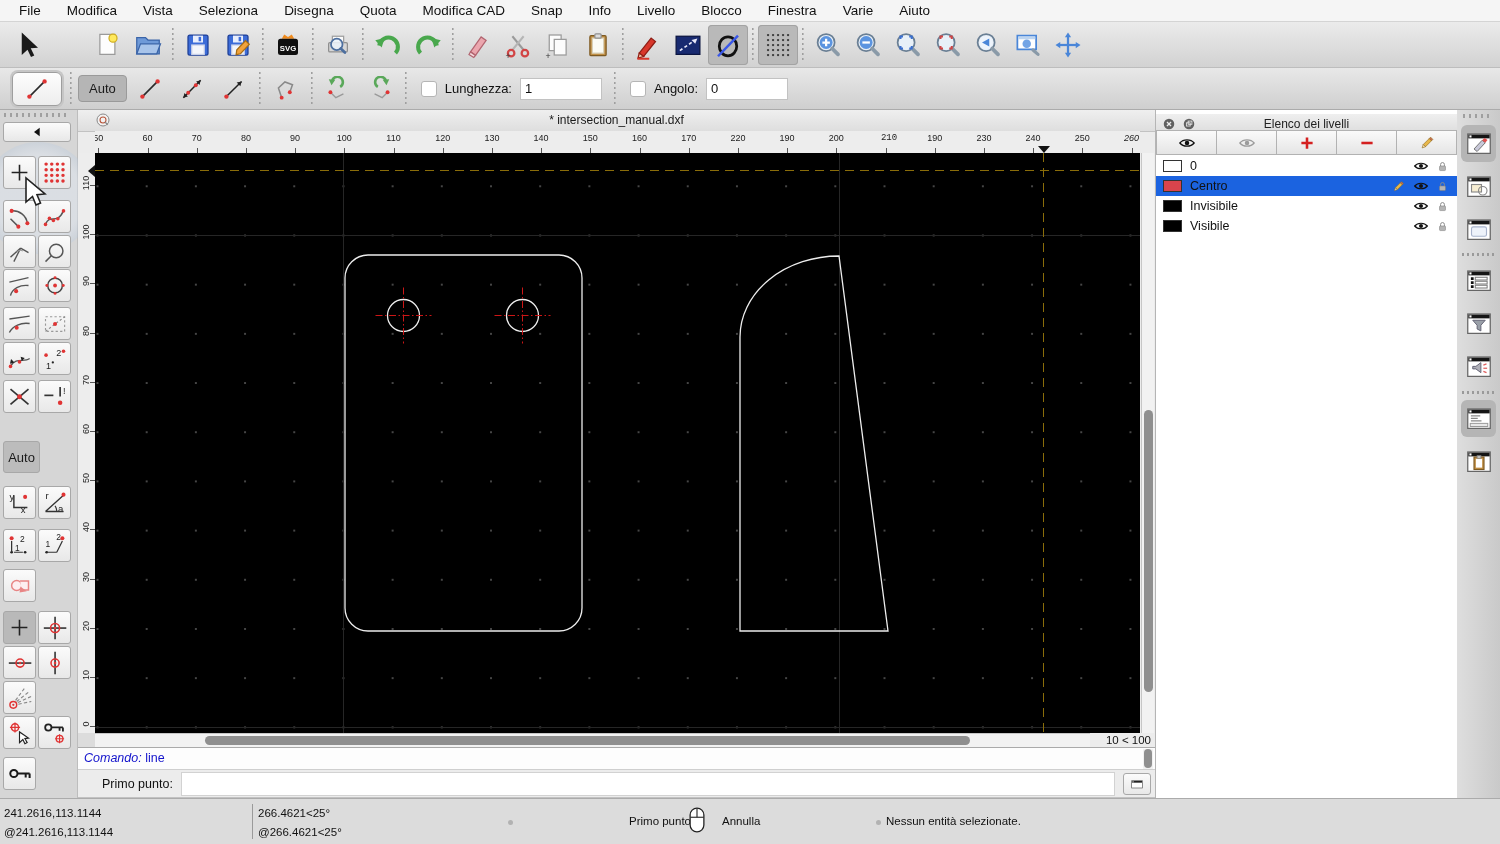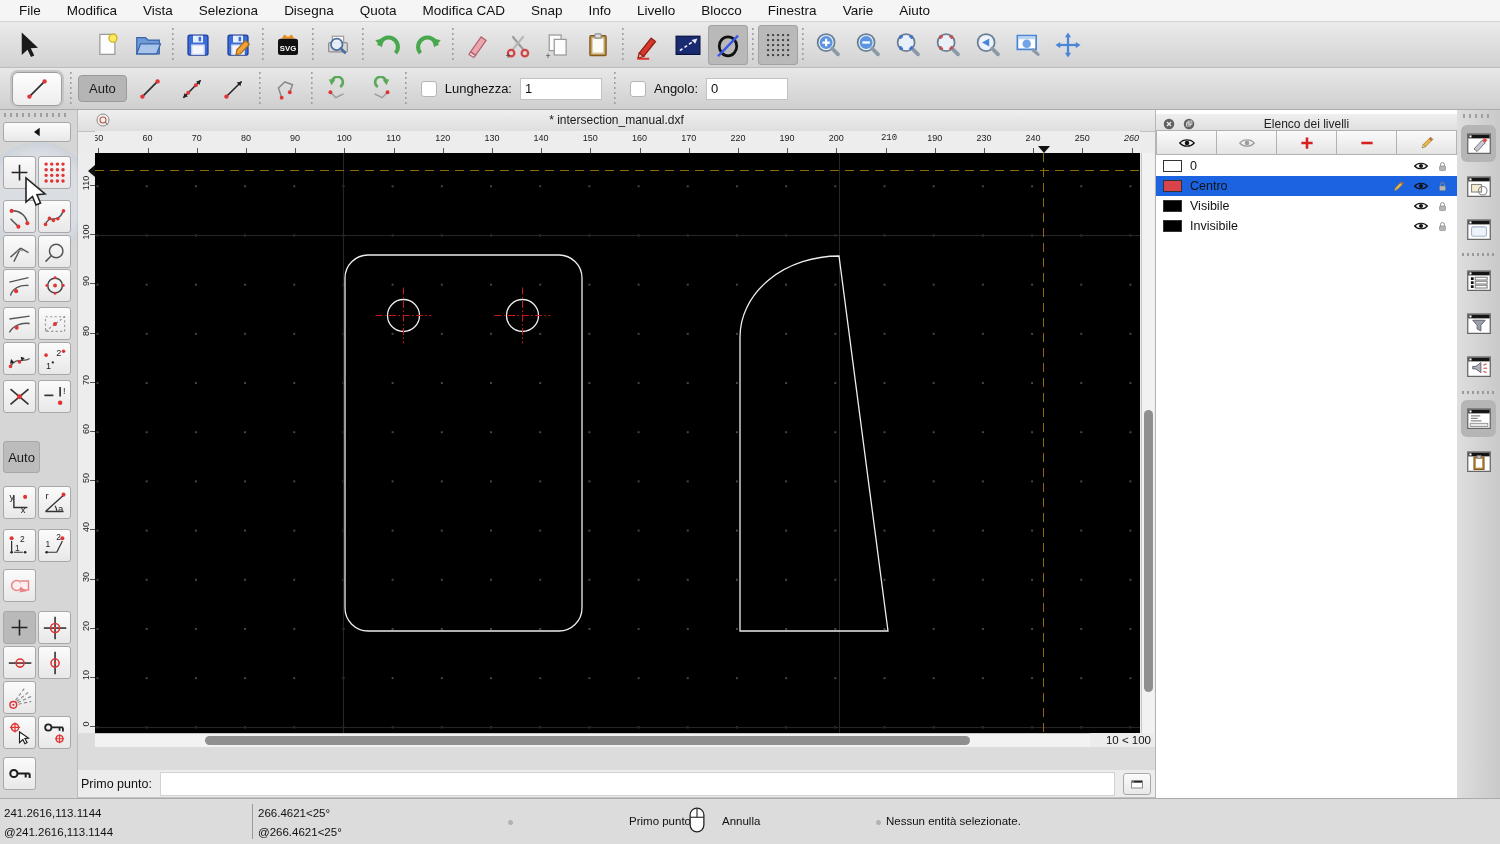--- a/index.html
+++ b/index.html
@@ -74,21 +74,21 @@
   #doc-corner{position:absolute;left:0;top:623px;width:17px;height:14px;background:#dcdcdc;}
   
   #cmd-history{left:78px;top:747px;width:1077px;height:23px;background:#fdfdfd;border-top:1px solid #aaa;
                border-bottom:1px solid #cfcfcf;box-sizing:border-box;}
   .cmd-text{position:absolute;left:6px;top:3px;font-size:12.5px;color:#1414cc;}
   .cmd-prefix{font-style:italic;}
   #cmd-mini-scroll{position:absolute;right:2px;top:1px;width:10px;height:20px;background:#f1f1f1;}
   #cmd-mini-scroll .thumb{position:absolute;left:1px;top:0;width:8px;height:19px;background:#8f8f8f;border-radius:4px;}
   #cmd-prompt{left:78px;top:770px;width:1077px;height:28px;background:#ececec;display:flex;align-items:center;box-sizing:border-box;
               border-bottom:1px solid #c2c2c2;}
-  #prompt-label{font-size:12.5px;color:#111;margin-left:3px;white-space:nowrap;text-align:right;}
+  #prompt-label{font-size:12.5px;color:#111;margin-left:24px;white-space:nowrap;text-align:right;}
   #prompt-input{flex:1;height:20px;margin:0 8px;background:#fff;border:1px solid #d2d2d2;
                 font-family:"Liberation Sans",sans-serif;font-size:12.5px;}
   #kbd-btn{width:26px;height:20px;margin-right:4px;background:linear-gradient(#fbfbfb,#e8e8e8);
            border:1px solid #a8a8a8;border-radius:3px;display:flex;align-items:center;justify-content:center;}
   
   #layerpanel{left:1155px;top:110px;width:302px;height:688px;background:#fff;border-left:1px solid #b5b5b5;box-sizing:border-box;}
   #lp-titlebar{position:absolute;left:0;top:4px;width:100%;height:20px;background:linear-gradient(#efefef,#dcdcdc);
                border-bottom:1px solid #bdbdbd;}
   #lp-title{position:absolute;left:0;right:0;top:3px;text-align:center;font-size:12px;color:#222;}
   .lp-circ{position:absolute;top:3px;width:14px;height:14px;}
@@ -1025,20 +1025,26 @@
     <div id="vscroll">
         <div class="thumb"></div>
       </div>
     <div id="hscroll">
         <div class="thumb"></div>
       </div>
     <div id="gridlabel">10 &lt; 100</div>
     <div id="doc-corner"></div>
   </div>
 
+  <div id="cmd-history" class="abs">
+    <div class="cmd-text"><span class="cmd-prefix">Comando:</span> <span>line</span></div>
+    <div id="cmd-mini-scroll">
+        <div class="thumb"></div>
+      </div>
+  </div>
   <div id="cmd-prompt" class="abs">
     <span id="prompt-label">Primo punto:</span>
     <input id="prompt-input" value="" style="">
     <div id="kbd-btn">
         <svg width="18" height="16">
           <use href="#s-kbdwin"></use>
         </svg>
       </div>
   </div>
 
@@ -1102,33 +1108,33 @@
             <svg width="16" height="16">
               <use href="#s-eye"></use>
             </svg>
             <svg width="13" height="13">
               <use href="#s-lock"></use>
             </svg>
           </div>
         </div>
         <div class="layer-row">
           <div class="layer-swatch" style="background: rgb(0, 0, 0);"></div>
-          <div class="layer-name">Visibile</div>
+          <div class="layer-name">Invisibile</div>
           <div class="layer-icons">
             <svg width="16" height="16">
               <use href="#s-eye"></use>
             </svg>
             <svg width="13" height="13">
               <use href="#s-lock"></use>
             </svg>
           </div>
         </div>
         <div class="layer-row">
           <div class="layer-swatch" style="background: rgb(0, 0, 0);"></div>
-          <div class="layer-name">Invisibile</div>
+          <div class="layer-name">Visibile</div>
           <div class="layer-icons">
             <svg width="16" height="16">
               <use href="#s-eye"></use>
             </svg>
             <svg width="13" height="13">
               <use href="#s-lock"></use>
             </svg>
           </div>
         </div>
       </div>

